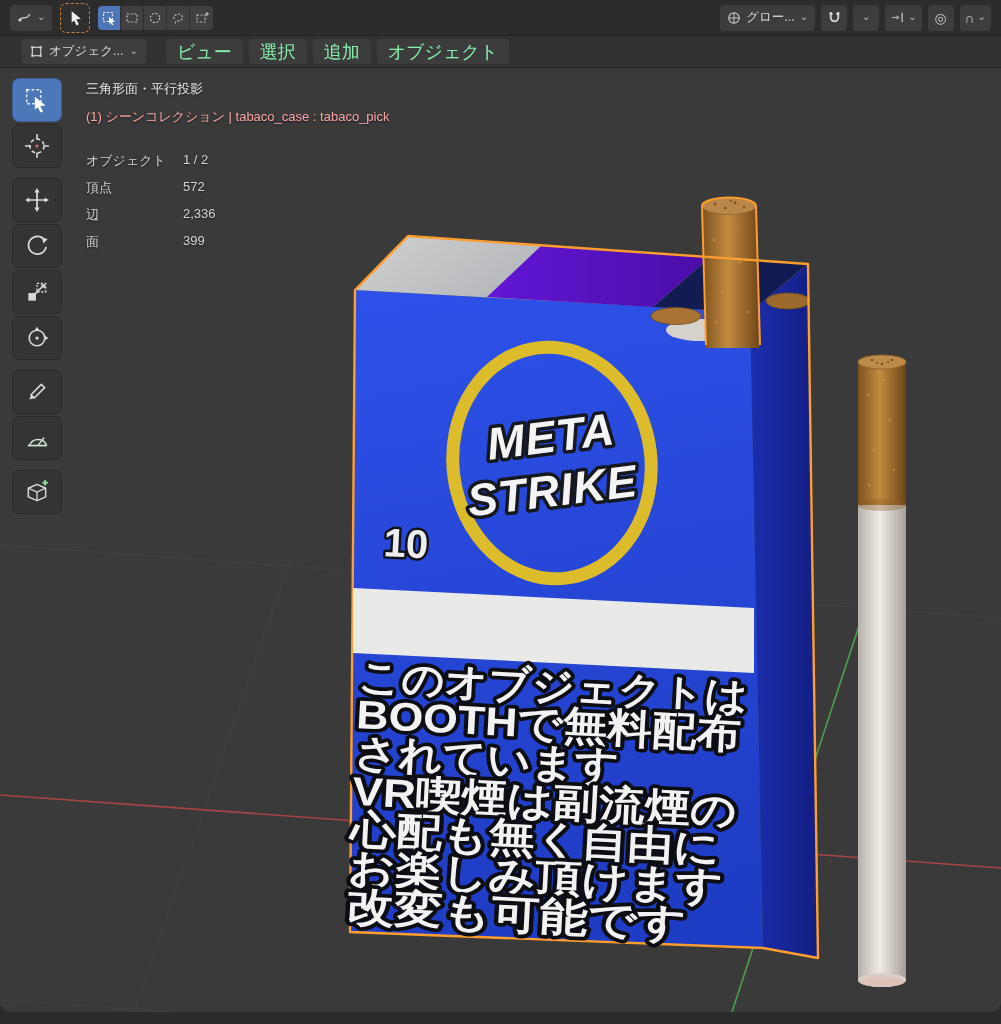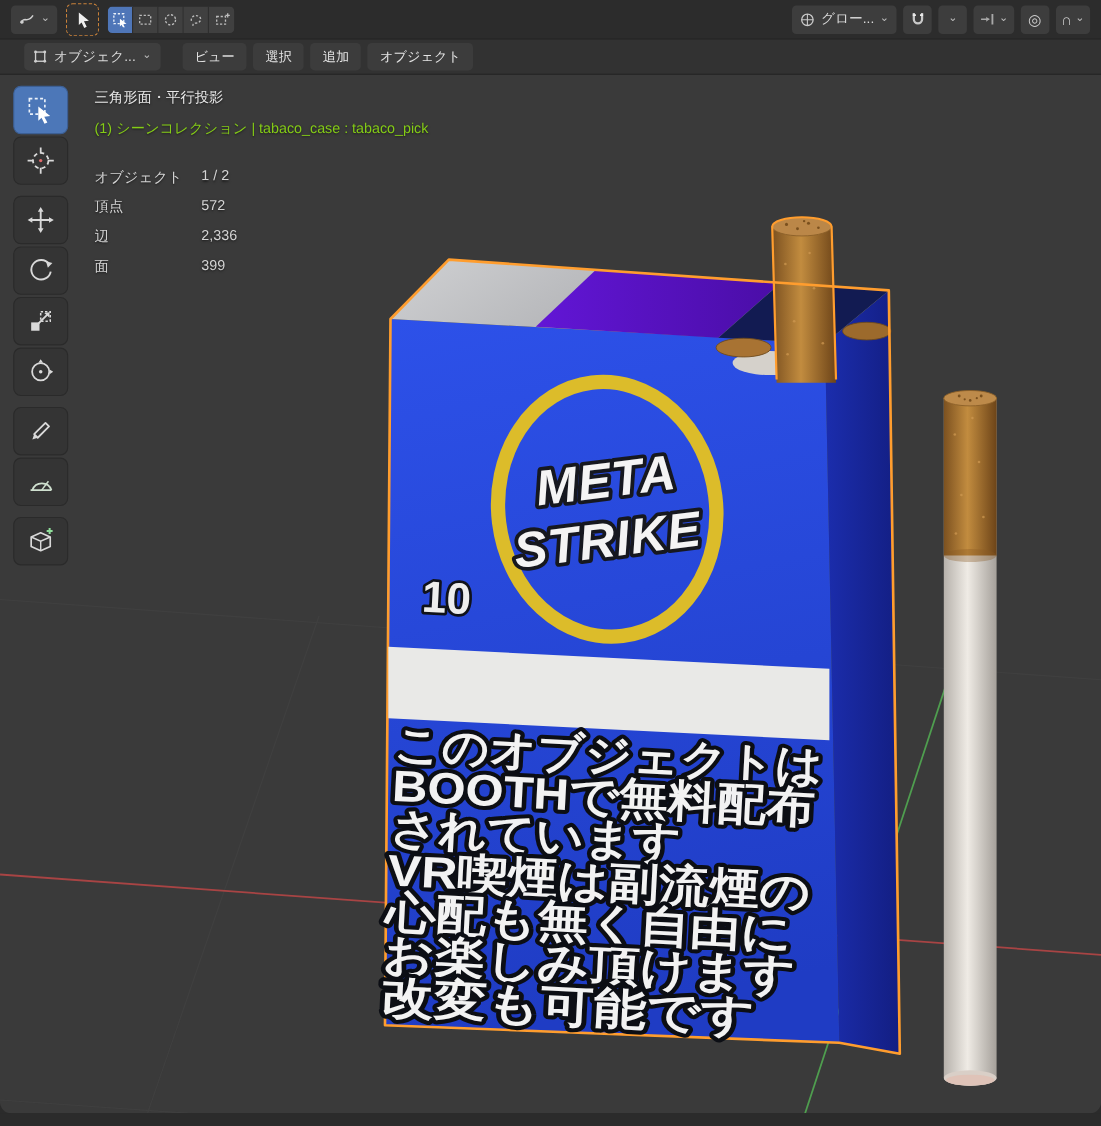--- a/index.html
+++ b/index.html
@@ -23,40 +23,40 @@
   .icon-btn{background:#3d3d3d;border-radius:4px;height:26px;min-width:26px;display:flex;
             align-items:center;justify-content:center;gap:3px;padding:0 5px}
   .glyph{font-size:14px;color:#c9c9c9;line-height:1}
 
   
   .header{position:absolute;top:36px;left:0;right:0;height:32px;background:#323232;display:flex;
           align-items:center;padding:0 22px;gap:6px;z-index:40;border-bottom:1px solid #262626}
   .hd-dd{background:#3e3e3e;border-radius:4px;height:25px;display:flex;align-items:center;gap:6px;
          padding:0 8px;font-size:12.5px}
   .menu-btn{background:#3c3c3c;border-radius:4px;height:25px;display:flex;align-items:center;
-            padding:0 11px;font-size:12px;color:#e5e5e5}
+            padding:0 11px;font-size:18px;color:#86efac}
   .menu-spacer{width:8px}
 
   
   .viewport{position:absolute;top:68px;left:0;right:0;bottom:12px;background:#3a3a3a;
             border-radius:0 0 10px 10px;overflow:hidden}
   .bottombar{position:absolute;left:0;right:0;bottom:0;height:12px;background:#2b2b2b}
   svg.scene{position:absolute;left:0;top:0}
 
   
   .tools{position:absolute;left:12px;top:10px;display:flex;flex-direction:column;gap:2px;z-index:20}
   .tool{width:50px;height:44px;background:#343434;border:1px solid #2a2a2a;border-radius:7px;
         display:flex;align-items:center;justify-content:center}
   .tool.active{background:#4c77b8;border-color:#3c5f94}
   .tgap{height:6px}
 
   
   .vp-info{position:absolute;left:86px;top:12px;z-index:10;text-shadow:0 1px 2px rgba(0,0,0,.55)}
   .vp-view{font-size:13px;color:#e8e8e8}
-  .vp-crumb{font-size:13px;color:#84cc16;margin-top:10px}
+  .vp-crumb{font-size:13px;color:#fca5a5;margin-top:10px}
   .vp-stats{margin-top:26px;font-size:13px;color:#d4d4d4}
   .vp-stats .row{display:flex;margin-bottom:9px}
   .vp-stats .lbl{width:97px}
   .vp-stats .val{}
 </style>
 </head>
 <body>
 
 <div class="topbar">
   <div class="tb-btn">

